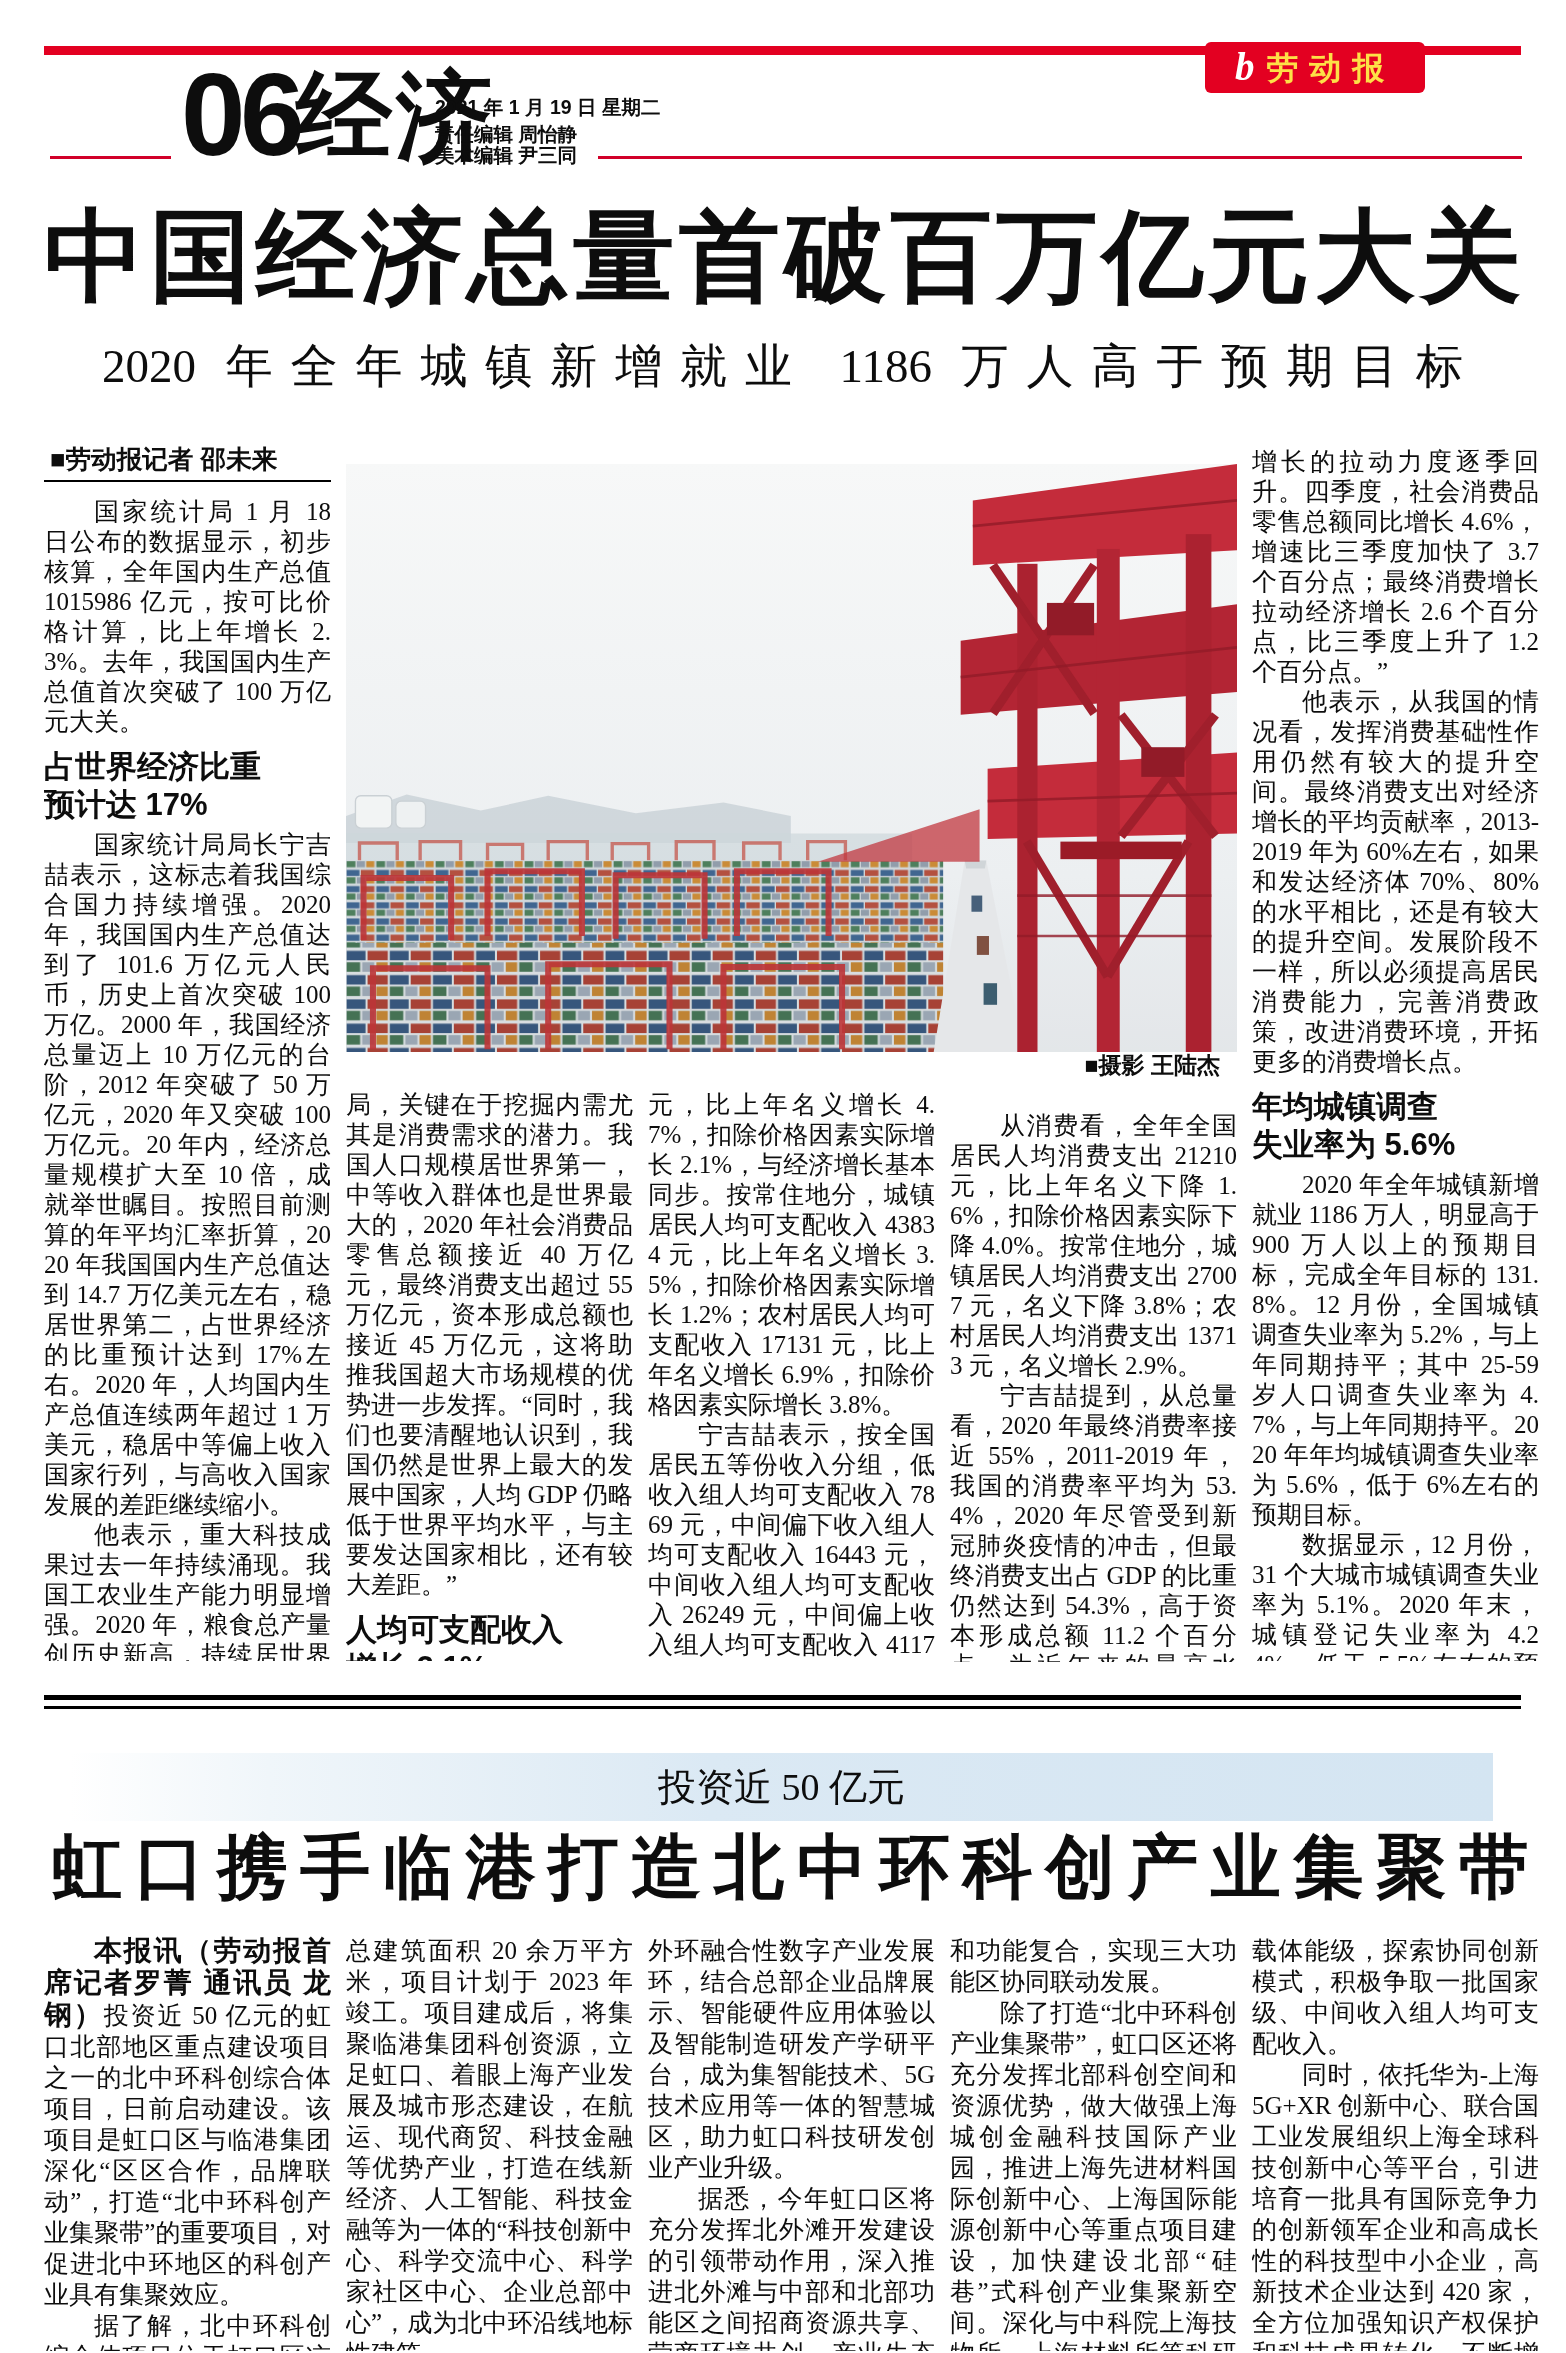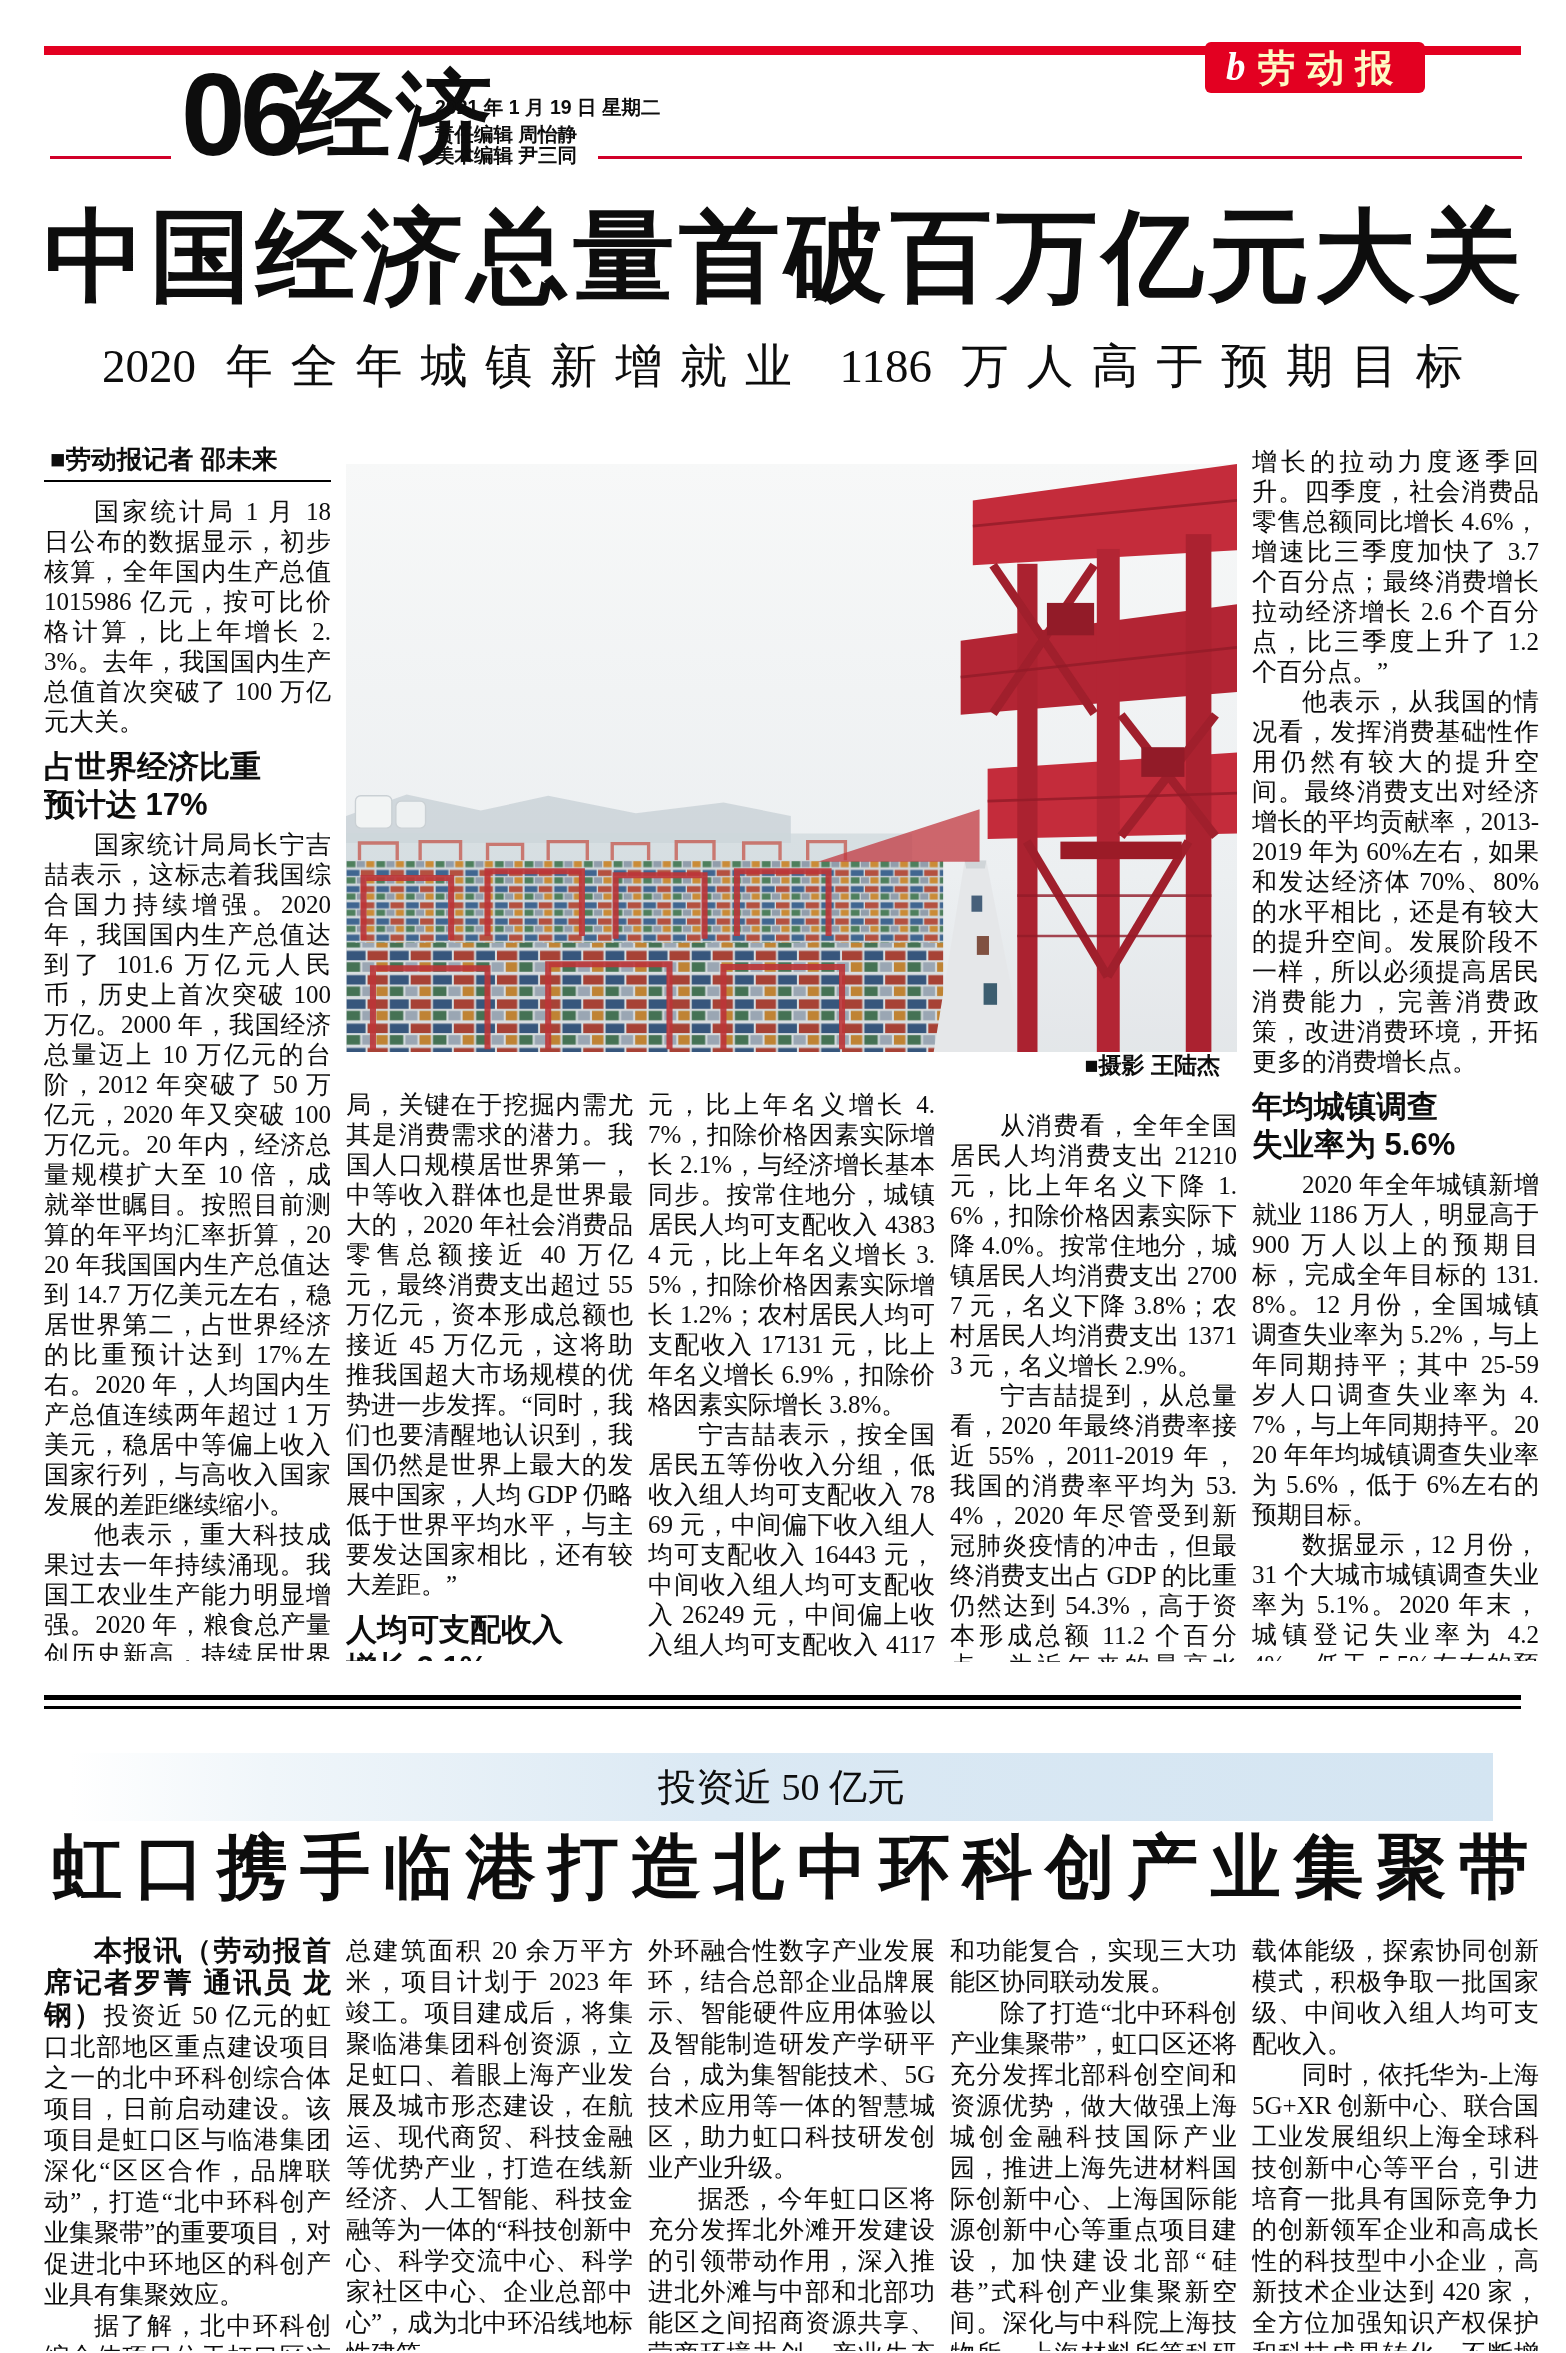--- a/index.html
+++ b/index.html
@@ -5,21 +5,21 @@
   html,body{margin:0;padding:0;background:#888;}
   #page{
     position:relative;width:1567px;height:2354px;background:#ffffff;
     font-family:"Liberation Serif","DejaVu Serif",serif;color:#0d0d0d;overflow:hidden;
   }
   
   .red-bar{position:absolute;left:44px;top:46px;width:1477px;height:8.8px;background:#e30021;}
   .logo-box{position:absolute;left:1205px;top:42px;width:220px;height:51px;background:#e30021;border-radius:6px;
     display:flex;align-items:center;justify-content:center;gap:12px;}
   .logo-mark{color:#fff;font-family:"Liberation Serif",serif;font-style:italic;font-weight:bold;font-size:39px;line-height:1;transform:translateY(-1.3px);}
-  .logo-text{color:#fef9c3;font-family:"Liberation Serif",serif;font-weight:bold;font-size:38px;letter-spacing:10.8px;line-height:1;}
+  .logo-text{color:#fde047;font-family:"Liberation Serif",serif;font-weight:bold;font-size:32px;letter-spacing:10.8px;line-height:1;}
   .page-num{position:absolute;left:181px;top:57px;font-family:"Liberation Sans","DejaVu Sans",sans-serif;
     font-weight:900;font-size:116px;line-height:1;letter-spacing:-5.4px;}
   .section-name{position:absolute;left:296px;top:69px;font-family:Liberation Serif, serif;
     font-weight:700;font-size:96px;line-height:1;letter-spacing:4px;}
   .mast-meta{position:absolute;left:435px;font-family:"Liberation Sans","DejaVu Sans",sans-serif;
     font-weight:700;font-size:19.5px;line-height:1;white-space:nowrap;}
   .thin-red{position:absolute;top:156px;height:2.7px;background:#d10029;}
   
   .headline1{position:absolute;left:44px;top:199px;width:1477px;font-weight:900;font-size:101px;line-height:1.15;
     text-align:justify;text-align-last:justify;word-break:break-all;}

